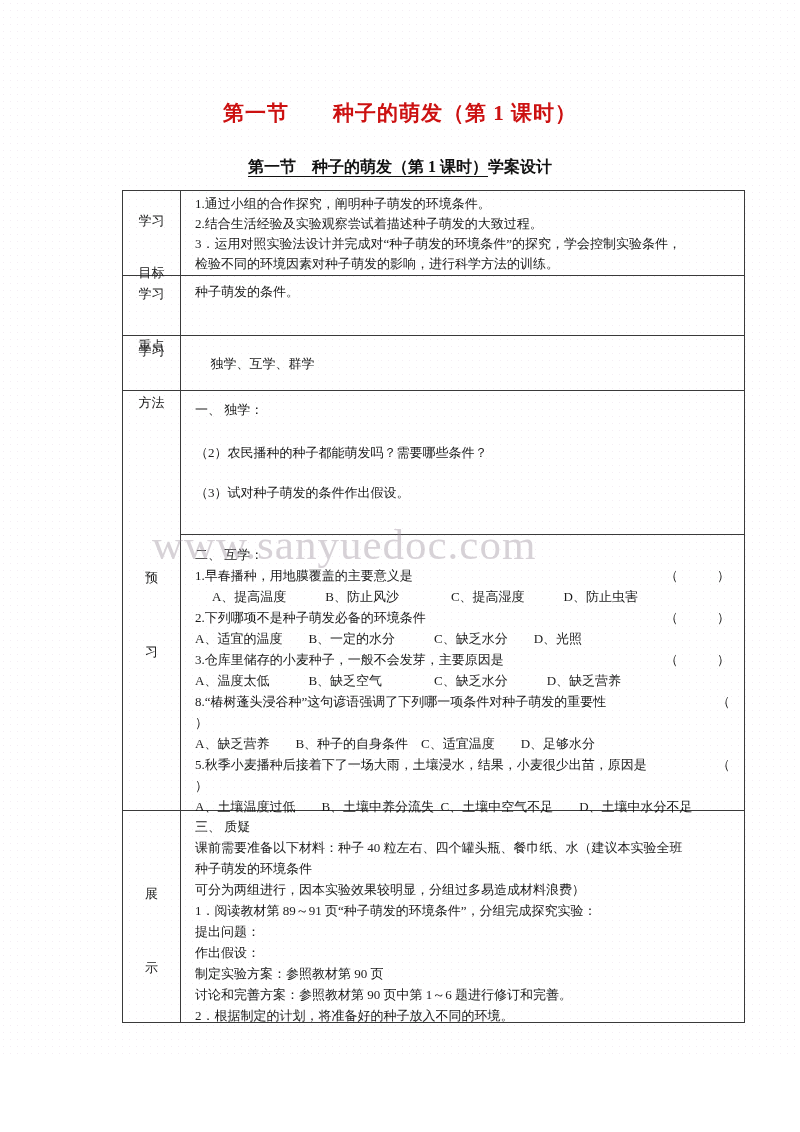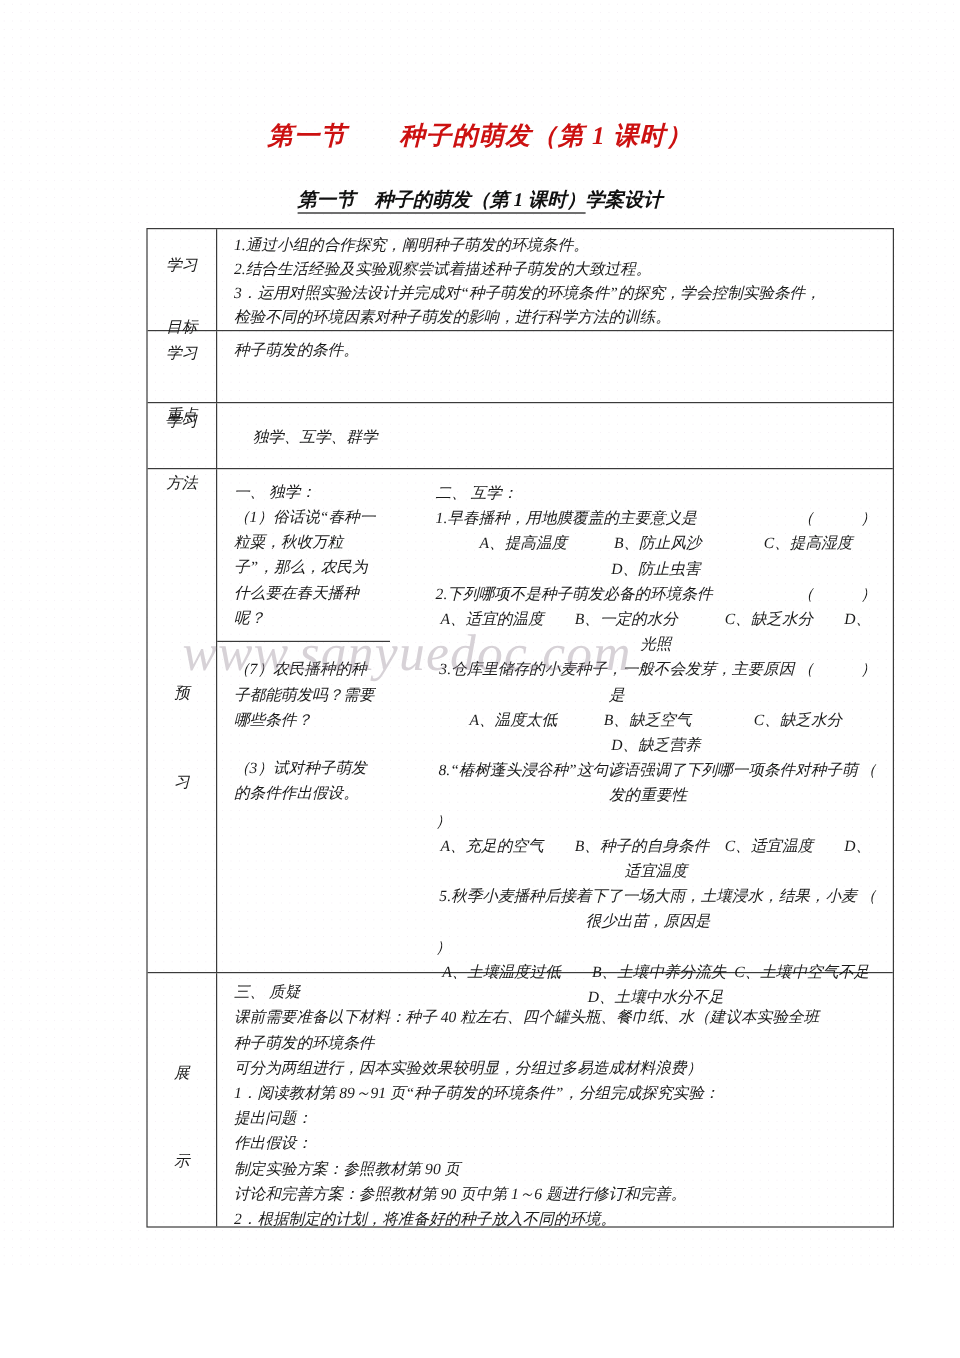--- a/index.html
+++ b/index.html
@@ -5,21 +5,20 @@
   html,body{margin:0;padding:0;}
   .page{
     position:relative;
     width:800px;height:1056px;
     background:#ffffff;
     background-image:radial-gradient(rgba(225,205,225,0.35) 0.6px, transparent 0.7px);
     background-size:7px 7px;
     font-family:"Liberation Serif","DejaVu Serif",serif;
     color:#1a1a1a;
     overflow:hidden;
-    font-style:italic;
   }
   .doc-title{
     position:absolute;top:99px;left:0;width:100%;
     text-align:center;font-size:21px;font-weight:bold;
     color:#cc1111;letter-spacing:1px;
   }
   .doc-subtitle{
     position:absolute;top:157px;left:0;width:100%;
     text-align:center;font-size:16px;font-weight:bold;color:#111;
   }
@@ -50,21 +49,21 @@
   .t-content{flex:1;min-width:0;padding:4px 10px 0 14px;line-height:21px;}
   .row-goals{height:84px;}
   .row-focus{height:59px;}
   .row-methods{height:54px;}
   .row-prep{height:419px;}
   .row-show{height:211px;}
   .row-goals .t-content{padding-top:3px;line-height:20px;}
   .row-focus .t-content{padding-top:5px;}
   .row-methods .t-content{display:flex;align-items:center;padding-top:0;}
   .row-methods .t-content .line{text-indent:1.2em;}
-  .prep-stack{flex:1;min-width:0;display:flex;flex-direction:row;gap:24px;}
+  .prep-stack{flex:1;min-width:0;display:flex;flex-direction:column;}
   .prep-selfstudy{height:144px;flex:0 0 144px;border-bottom:1px solid #3a3a3a;padding:8px 10px 0 14px;line-height:21px;box-sizing:border-box;}
   .prep-mutual{flex:1;padding:9px 8px 0 14px;line-height:21px;text-align:center;}
   .row-show .t-content{padding-top:5px;line-height:21px;}
   .gap-lg{margin-top:22px;}
   .gap-md{margin-top:19px;}
   .q-line{display:flex;justify-content:space-between;}
   .q-line .q-text{white-space:pre-wrap;}
   .q-line .q-bracket{flex:0 0 auto;padding-right:6px;}
   .opt-indent{text-indent:1.3em;}
   .line{white-space:pre-wrap;}
@@ -119,22 +118,21 @@
 
     <div class="t-row row-prep">
       <div class="t-label spread">
         <span>预</span>
         <span>习</span>
       </div>
       <div class="prep-stack">
 
         <div class="prep-selfstudy">
           <div class="line">一、 独学：</div>
-          <div class="line">（1）俗话说“春种一粒粟，秋收万粒子”，那么，农民为什么要在春天播种呢？</div>
-          <div class="line gap-lg">（7）农民播种的种子都能萌发吗？需要哪些条件？</div>
+          <div class="line gap-lg">（2）农民播种的种子都能萌发吗？需要哪些条件？</div>
           <div class="line gap-md">（3）试对种子萌发的条件作出假设。</div>
         </div>
 
         <div class="prep-mutual">
           <div class="q-line">
             <span class="q-text">二、 互学：</span>
             <span class="q-bracket"></span>
           </div>
           <div class="q-line">
             <span class="q-text">1.早春播种，用地膜覆盖的主要意义是</span>
@@ -162,21 +160,21 @@
           </div>
           <div class="q-line">
             <span class="q-text">8.“椿树蓬头浸谷种”这句谚语强调了下列哪一项条件对种子萌发的重要性</span>
             <span class="q-bracket">（</span>
           </div>
           <div class="q-line">
             <span class="q-text">）</span>
             <span class="q-bracket"></span>
           </div>
           <div class="q-line">
-            <span class="q-text">A、充足的空气　　B、种子的自身条件　C、适宜温度　　D、适宜温度</span>
+            <span class="q-text">A、缺乏营养　　B、种子的自身条件　C、适宜温度　　D、足够水分</span>
             <span class="q-bracket"></span>
           </div>
           <div class="q-line">
             <span class="q-text">5.秋季小麦播种后接着下了一场大雨，土壤浸水，结果，小麦很少出苗，原因是</span>
             <span class="q-bracket">（</span>
           </div>
           <div class="q-line">
             <span class="q-text">）</span>
             <span class="q-bracket"></span>
           </div>

